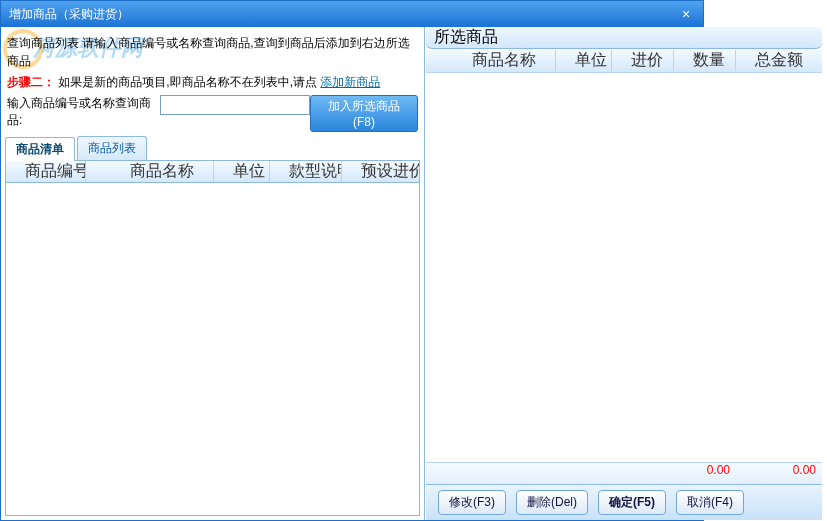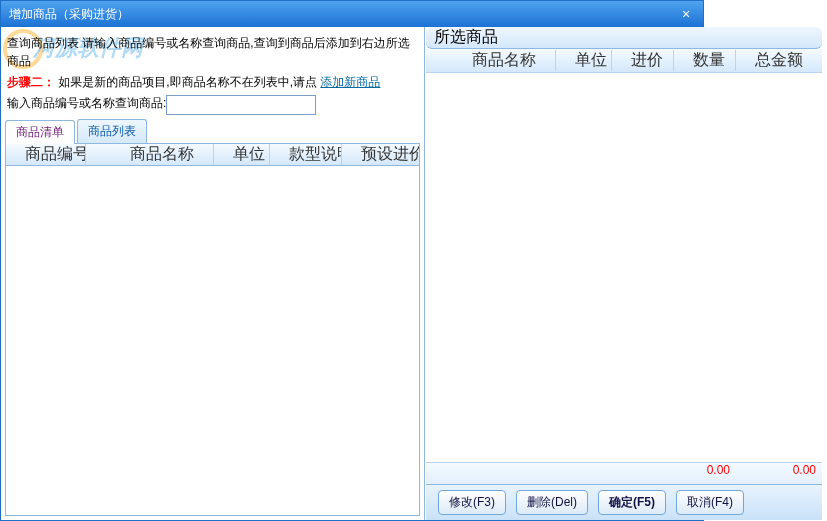--- a/index.html
+++ b/index.html
@@ -15,21 +15,21 @@
 .watermark .wm-circle { display: inline-block; width: 40px; height: 40px; border: 4px solid rgba(255,180,50,0.5); border-radius: 50%; vertical-align: middle; margin-right: -10px; }
 .left-content { position: relative; z-index: 1; }
 .line { margin: 3px 2px; line-height: 18px; }
 .step-label { color: #ff0000; font-weight: bold; }
 .add-link { color: #0369a1; font-weight: normal; text-decoration: underline; cursor: pointer; }
 .search-row { display: flex; align-items: flex-start; margin: 4px 2px; }
 .search-input { width: 150px; height: 20px; border: 1px solid #7a9ec5; padding: 0 3px; }
 .btn-blue { background: linear-gradient(to bottom, #6fb9f5, #2a85db); color: #fff; border: 1px solid #1e6fc7; border-radius: 3px; padding: 2px 8px; cursor: pointer; font-size: 12px; }
 .tabs { display: flex; margin-top: 4px; border-bottom: 1px solid #8db8e0; }
 .tab { padding: 3px 10px; border: 1px solid #8db8e0; border-bottom: none; margin-right: 2px; background: linear-gradient(to bottom,#eef6fd,#d5e9fa); cursor: pointer; color: #0b5ca8; border-radius: 3px 3px 0 0; font-size: 12px; }
-.tab.active { background: #fff; color: #701a75; font-weight: normal; position: relative; top: 1px; }
+.tab.active { background: #fff; color: #0c4a6e; font-weight: bold; position: relative; top: 1px; }
 .grid-header { display: flex; background: linear-gradient(to bottom,#f4faff,#d4e8fb); border: 1px solid #8db8e0; border-top: none; height: 22px; align-items: center; }
 .gh-cell { border-right: 1px solid #b8d4ee; padding: 0 19px; text-align: right; color: #333; font-size: 16px; overflow: hidden; white-space: nowrap; }
 .grid-body { flex: 1; border: 1px solid #8db8e0; border-top: none; background: #fff; }
 .right-header { height: 22px; background: linear-gradient(to bottom,#eef6fd,#d4e8fb); border-bottom: 1px solid #8db8e0; display: flex; align-items: center; padding-left: 8px; font-size: 16px; border-radius: 6px; }
 .right-grid-wrap { flex: 1; display: flex; flex-direction: column; }
 .right-grid-header { display: flex; background: linear-gradient(to bottom,#f4faff,#d4e8fb); border-bottom: 1px solid #b8d4ee; height: 24px; align-items: center; }
 .right-grid-body { flex: 1; background: #fff; }
 .totals-row { height: 22px; background: linear-gradient(to bottom,#f4faff,#e3f0fc); border-top: 1px solid #b8d4ee; display: flex; align-items: flex-start; }
 .totals-cell { text-align: right; padding: 0 6px; color: #ff0000; font-size: 12px; }
 .button-bar { height: 36px; background: linear-gradient(to bottom,#e8f3fd,#c9e2f8); border-top: 1px solid #8db8e0; display: flex; align-items: center; justify-content: flex-start; gap: 10px; padding: 0 12px; }
@@ -56,20 +56,21 @@
           <span>请输入商品编号或名称查询商品,查询到商品后添加到右边所选商品</span>
         </div>
         <div class="line">
           <span class="step-label">步骤二：</span>
           <span>如果是新的商品项目,即商品名称不在列表中,请点</span>
           <span class="add-link">添加新商品</span>
         </div>
         <div class="search-row">
           <span>输入商品编号或名称查询商品:</span>
           <input class="search-input" type="text" value="" style="">
+          <button class="btn-blue">加入所选商品(F8)</button>
         </div>
         <div class="tabs">
           <div class="tab active">商品清单</div>
           <div class="tab">商品列表</div>
         </div>
       </div>
       <div class="left-grid-wrap">
         <div class="grid-header">
           <div class="gh-cell" style="width:80px">商品编号</div>
           <div class="gh-cell" style="width:128px">商品名称</div>

